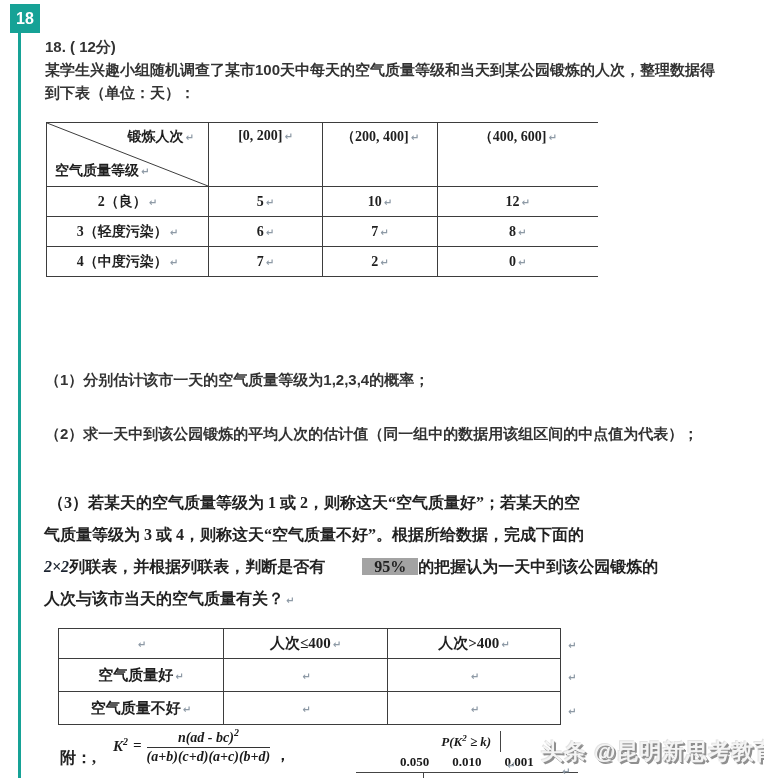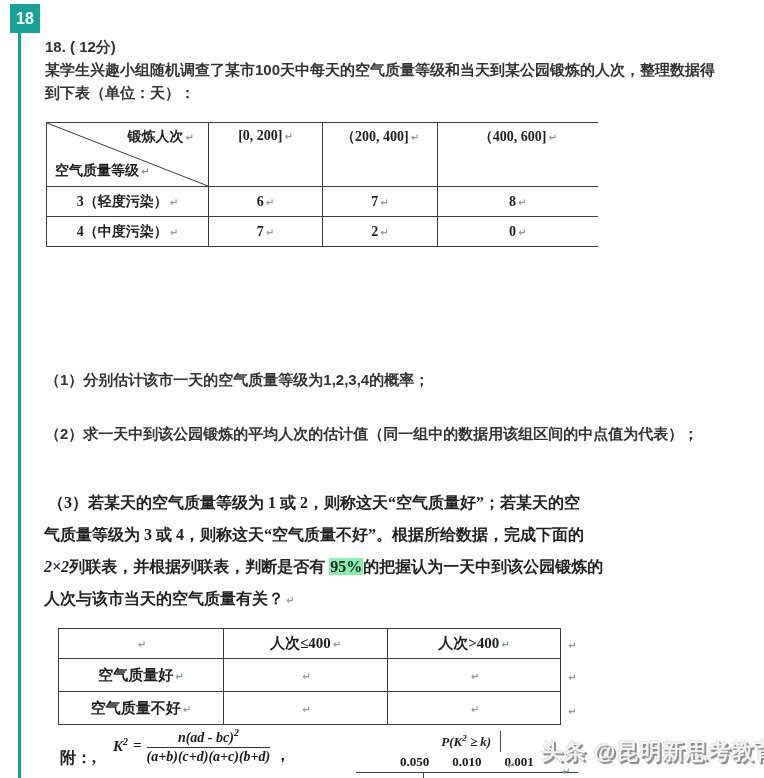--- a/index.html
+++ b/index.html
@@ -21,21 +21,21 @@
     display:flex; align-items:center; justify-content:center;
   }
   .vline { left:18px; top:33px; width:3px; height:745px; background:#16a296; }
 
   
   .sans { font-size:15px; color:#333333; white-space:nowrap; }
 
   
   .serif { font-family:"Liberation Serif", serif; font-size:16px; color:#222222; white-space:nowrap; }
   .math-inline { font-style:italic; color:#1c2430; }
-  .hl95 { background:#86efac; padding:0 1px; }
+  .hl95 { background:#a3a3a3; padding:0 12px;margin-left:33px; }
 
   
   .pm { color:#8e9aa6; font-size:10px; margin-left:2px; font-family:"DejaVu Sans", sans-serif; }
 
   
   table { border-collapse:collapse; table-layout:fixed; }
   .t1 { left:46px; top:122px; width:551px; }
   .t1 td {
     border:1px solid #3d3d3d;
     font-family:"Liberation Serif", serif;
@@ -117,20 +117,26 @@
             <line x1="0" y1="0" x2="100%" y2="100%" stroke="#3d3d3d" stroke-width="1"></line>
           </svg>
       <span class="corner-top"><span>锻炼人次</span><span class="pm">↵</span></span>
       <span class="corner-bottom"><span>空气质量等级</span><span class="pm">↵</span></span>
     </td>
     <td><span>[0, 200]</span><span class="pm">↵</span></td>
     <td><span>（200, 400]</span><span class="pm">↵</span></td>
     <td class="lastcol"><span>（400, 600]</span><span class="pm">↵</span></td>
   </tr>
   <tr class="drow">
+    <td><span>2（良）</span><span class="pm">↵</span></td>
+    <td><span>5</span><span class="pm">↵</span></td>
+    <td><span>10</span><span class="pm">↵</span></td>
+    <td class="lastcol"><span>12</span><span class="pm">↵</span></td>
+  </tr>
+  <tr class="drow">
     <td><span>3（轻度污染）</span><span class="pm">↵</span></td>
     <td><span>6</span><span class="pm">↵</span></td>
     <td><span>7</span><span class="pm">↵</span></td>
     <td class="lastcol"><span>8</span><span class="pm">↵</span></td>
   </tr>
   <tr class="drow">
     <td><span>4（中度污染）</span><span class="pm">↵</span></td>
     <td><span>7</span><span class="pm">↵</span></td>
     <td><span>2</span><span class="pm">↵</span></td>
     <td class="lastcol"><span>0</span><span class="pm">↵</span></td>

